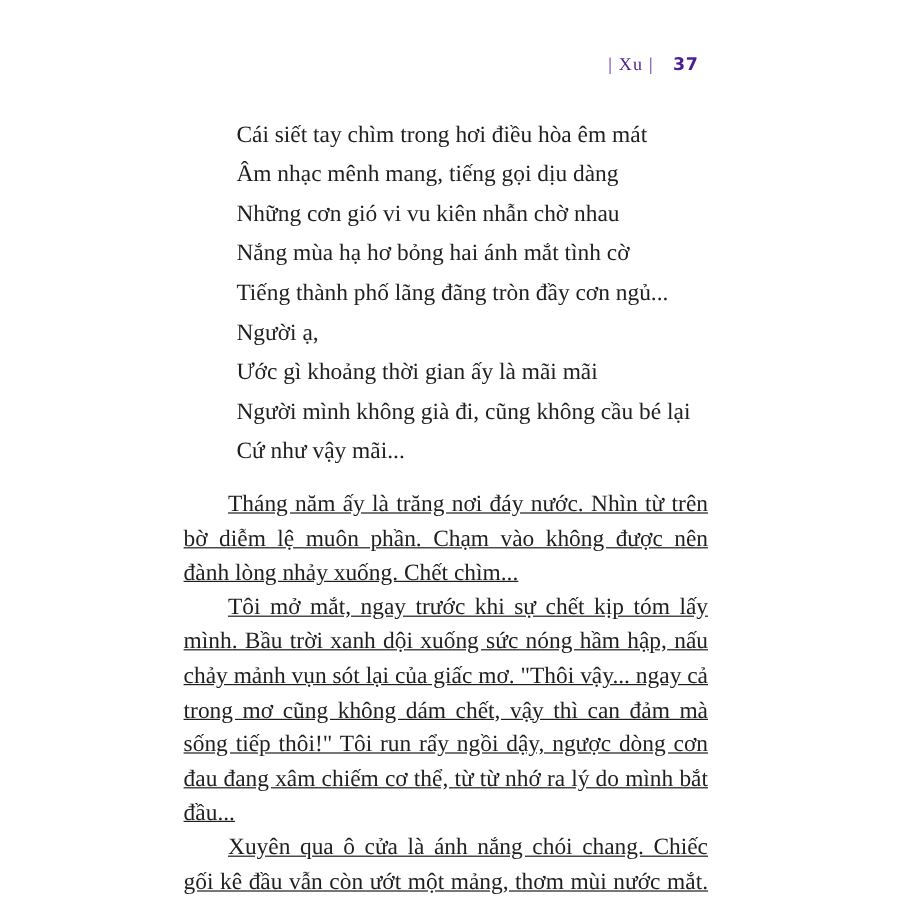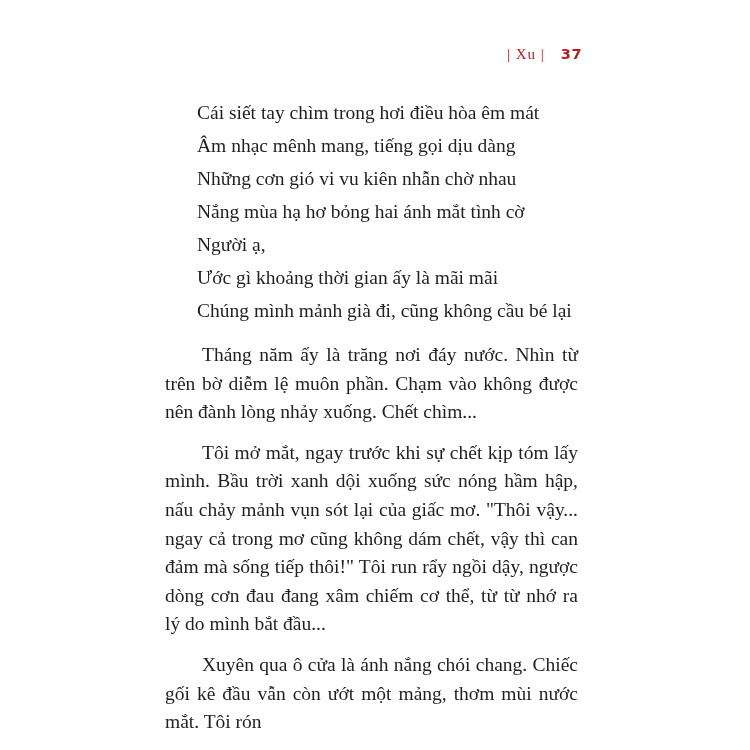--- a/index.html
+++ b/index.html
@@ -18,21 +18,21 @@
   }
   .running-header {
     position: absolute;
     top: 46px;
     left: 153px;
     width: 437px;
     text-align: right;
     padding-right: 8px;
     box-sizing: border-box;
     font-size: 15px;
-    color: #b91c1c;
+    color: #4c1d95;
     white-space: nowrap;
   }
   .running-header .section-label {
     font-family: "Liberation Serif", "DejaVu Serif", serif;
     letter-spacing: 1px;
   }
   .running-header .page-number {
     display: inline-block;
     margin-left: 16px;
     font-family: "DejaVu Sans", "Liberation Sans", sans-serif;
@@ -48,46 +48,49 @@
     font-size: 19.5px;
   }
   .poem {
     margin: 0 0 14px 44px;
   }
   .poem-line {
     line-height: 33px;
     white-space: nowrap;
   }
   .prose p {
-    margin: 12px;
+    margin: 0;
     line-height: 28.6px;
     text-align: justify;
     text-indent: 37px;
     hyphens: none;
+    text-decoration: underline;
   }
 </style>
 </head>
 <body>
 
 <div class="page">
 
   <div class="running-header">
     <span class="section-label">| Xu |</span><span class="page-number">37</span>
   </div>
 
   <div class="text-block">
 
     <div class="poem">
       <div class="poem-line">Cái siết tay chìm trong hơi điều hòa êm mát</div>
       <div class="poem-line">Âm nhạc mênh mang, tiếng gọi dịu dàng</div>
       <div class="poem-line">Những cơn gió vi vu kiên nhẫn chờ nhau</div>
       <div class="poem-line">Nắng mùa hạ hơ bỏng hai ánh mắt tình cờ</div>
+      <div class="poem-line">Tiếng thành phố lãng đãng tròn đầy cơn ngủ...</div>
       <div class="poem-line">Người ạ,</div>
       <div class="poem-line">Ước gì khoảng thời gian ấy là mãi mãi</div>
-      <div class="poem-line">Chúng mình mảnh già đi, cũng không cầu bé lại</div>
+      <div class="poem-line">Người mình không già đi, cũng không cầu bé lại</div>
+      <div class="poem-line">Cứ như vậy mãi...</div>
     </div>
 
     <div class="prose">
       <p>Tháng năm ấy là trăng nơi đáy nước. Nhìn từ trên bờ diễm lệ muôn phần. Chạm vào không được nên đành lòng nhảy xuống. Chết chìm...</p>
       <p>Tôi mở mắt, ngay trước khi sự chết kịp tóm lấy mình. Bầu trời xanh dội xuống sức nóng hầm hập, nấu chảy mảnh vụn sót lại của giấc mơ. "Thôi vậy... ngay cả trong mơ cũng không dám chết, vậy thì can đảm mà sống tiếp thôi!" Tôi run rẩy ngồi dậy, ngược dòng cơn đau đang xâm chiếm cơ thể, từ từ nhớ ra lý do mình bắt đầu...</p>
       <p>Xuyên qua ô cửa là ánh nắng chói chang. Chiếc gối kê đầu vẫn còn ướt một mảng, thơm mùi nước mắt. Tôi rón</p>
     </div>
 
   </div>
 

